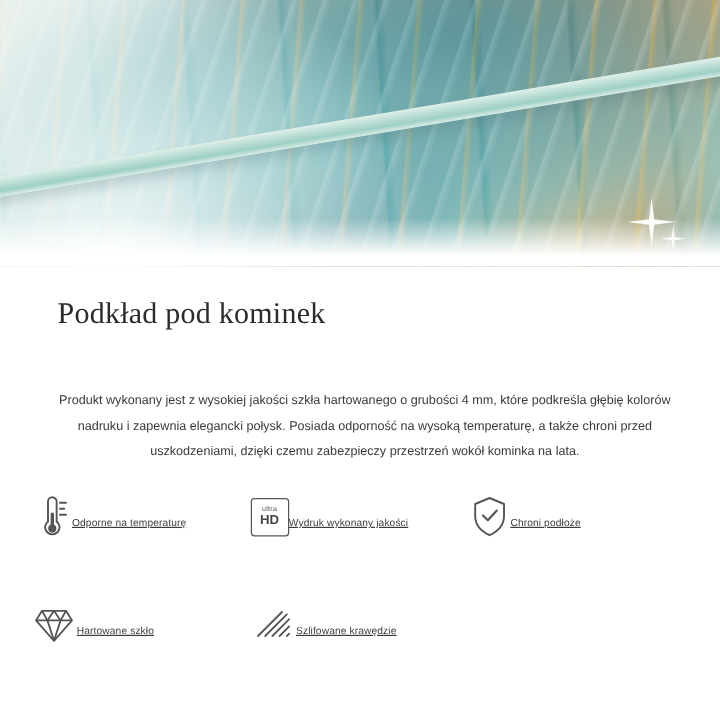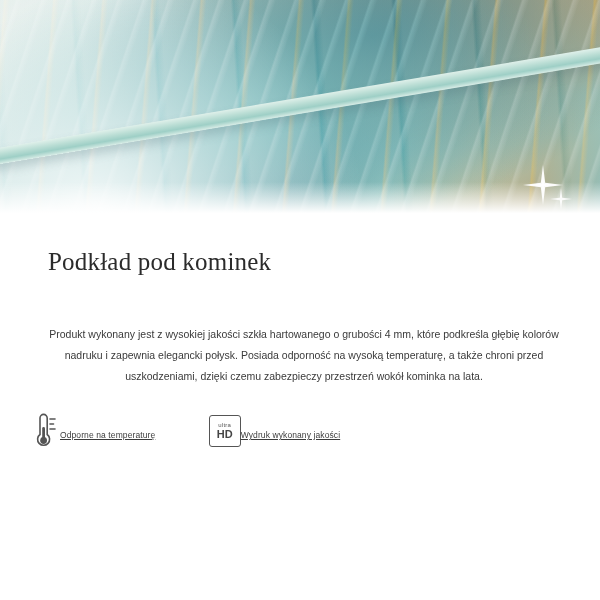--- a/index.html
+++ b/index.html
@@ -218,18 +218,55 @@
     <div class="feature">
       <div class="feature-icon">
         <div class="ultrahd-box">
           <span class="u-small">ultra</span>
           <span class="u-big">HD</span>
         </div>
       </div>
       <div class="feature-label">Wydruk wykonany jakości</div>
     </div>
 
-
-
+    <div class="feature">
+      <div class="feature-icon">
+        <svg width="34" height="40" viewBox="0 0 34 40">
+          <path d="M17 4 L29 9 v10 c0 8 -5.5 13 -12 16 c-6.5 -3 -12 -8 -12 -16 V9 Z" fill="none" stroke="#555" stroke-width="1.6" stroke-linejoin="round"></path>
+          <path d="M11.5 18.5 L15.5 22.5 L23 14.5" fill="none" stroke="#555" stroke-width="1.8" stroke-linecap="round" stroke-linejoin="round"></path>
+        </svg>
+      </div>
+      <div class="feature-label">Chroni podłoże</div>
+    </div>
+
+    <div class="feature">
+      <div class="feature-icon">
+        <svg width="38" height="34" viewBox="0 0 38 34">
+          <g fill="none" stroke="#555" stroke-width="1.5" stroke-linejoin="round">
+            <path d="M9 5 H29 L34 13 L19 30 L4 13 Z"></path>
+            <path d="M4 13 H34"></path>
+            <path d="M9 5 L13.5 13 L19 30"></path>
+            <path d="M29 5 L24.5 13 L19 30"></path>
+            <path d="M13.5 13 L19 5 L24.5 13"></path>
+          </g>
+        </svg>
+      </div>
+      <div class="feature-label">Hartowane szkło</div>
+    </div>
+
+    <div class="feature">
+      <div class="feature-icon">
+        <svg width="38" height="34" viewBox="0 0 38 34">
+          <g fill="none" stroke="#555" stroke-width="1.5" stroke-linecap="round">
+            <path d="M6 26 L26 6"></path>
+            <path d="M12 26 L30 8"></path>
+            <path d="M18 26 L32 12"></path>
+            <path d="M24 26 L32 18"></path>
+            <path d="M30 26 L32 24"></path>
+          </g>
+        </svg>
+      </div>
+      <div class="feature-label">Szlifowane krawędzie</div>
+    </div>
 
 
   </div>
 </div>
 
 </body></html>

